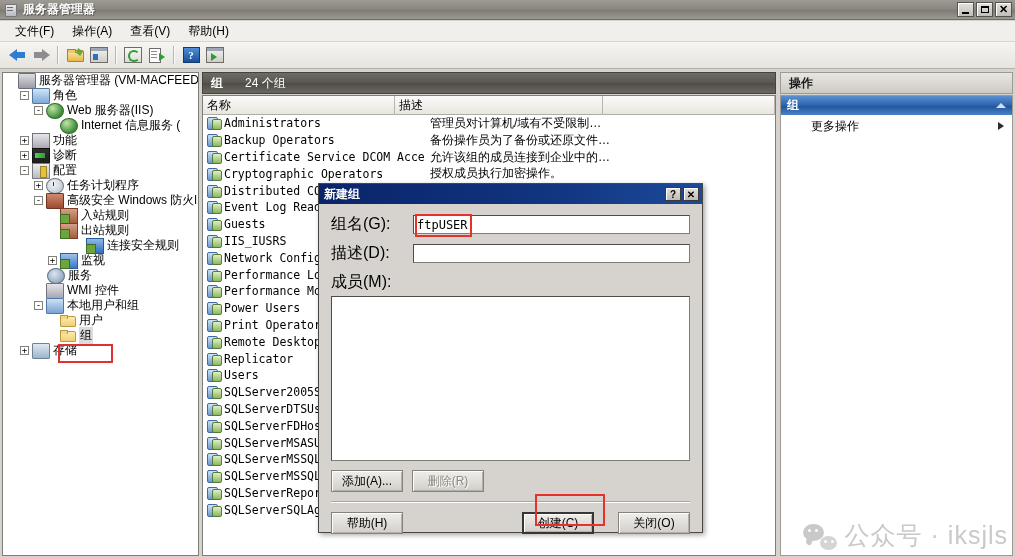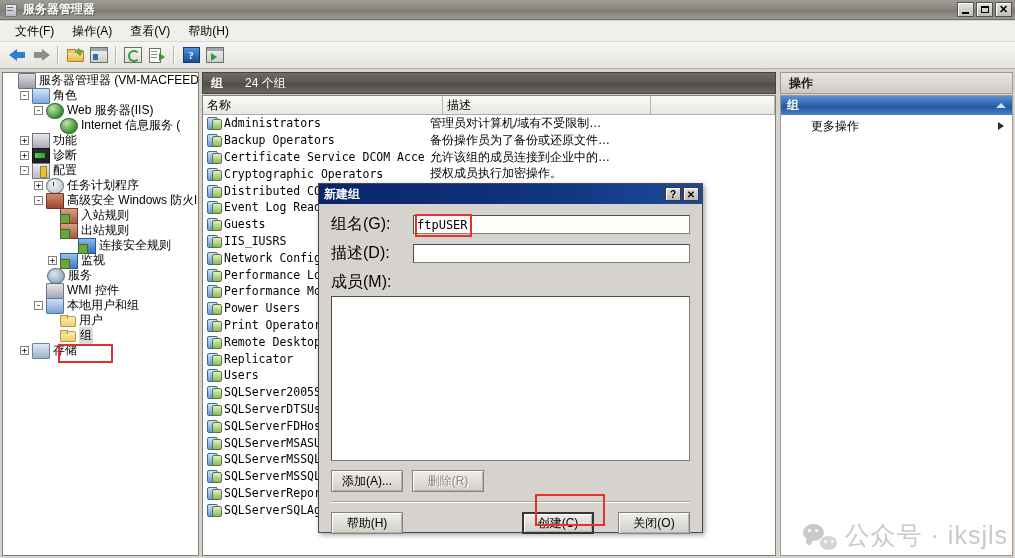--- a/index.html
+++ b/index.html
@@ -295,21 +295,21 @@
   }
   .col-head {
     font-size: 12px;
     padding: 1px 4px;
     box-sizing: border-box;
     border-right: 1px solid #b8b5ae;
     display: flex; align-items: center;
     cursor: default;
     background: linear-gradient(to bottom,#fbfbfa,#e8e6e0);
   }
-  .col-name { width: 240px; }
+  .col-name { width: 192px; }
   .col-desc { width: 208px; }
   .col-rest { flex: 1; }
   .row {
     display: flex; align-items: center; height: 16.8px;
     font-size: 12px; font-family: "DejaVu Sans Mono", "Liberation Mono", monospace;
     cursor: default;
     white-space: nowrap;
   }
   .row .grp-icon {
     width: 16px; height: 14px; margin: 0 2px 0 3px;
@@ -632,21 +632,21 @@
           <div class="tree-row" style="padding-left: 45px;">
             <span class="expander blank"></span>
             <span class="ticon ic-rule"></span>
             <span class="tlabel">入站规则</span>
           </div>
           <div class="tree-row" style="padding-left: 45px;">
             <span class="expander blank"></span>
             <span class="ticon ic-rule"></span>
             <span class="tlabel">出站规则</span>
           </div>
-          <div class="tree-row" style="padding-left: 39px; margin-left: 24px;">
+          <div class="tree-row" style="padding-left: 71px;">
             <span class="expander blank"></span>
             <span class="ticon ic-conn"></span>
             <span class="tlabel">连接安全规则</span>
           </div>
           <div class="tree-row" style="padding-left: 45px;">
             <span class="expander">+</span>
             <span class="ticon ic-mon"></span>
             <span class="tlabel">监视</span>
           </div>
           <div class="tree-row" style="padding-left: 32px;">

